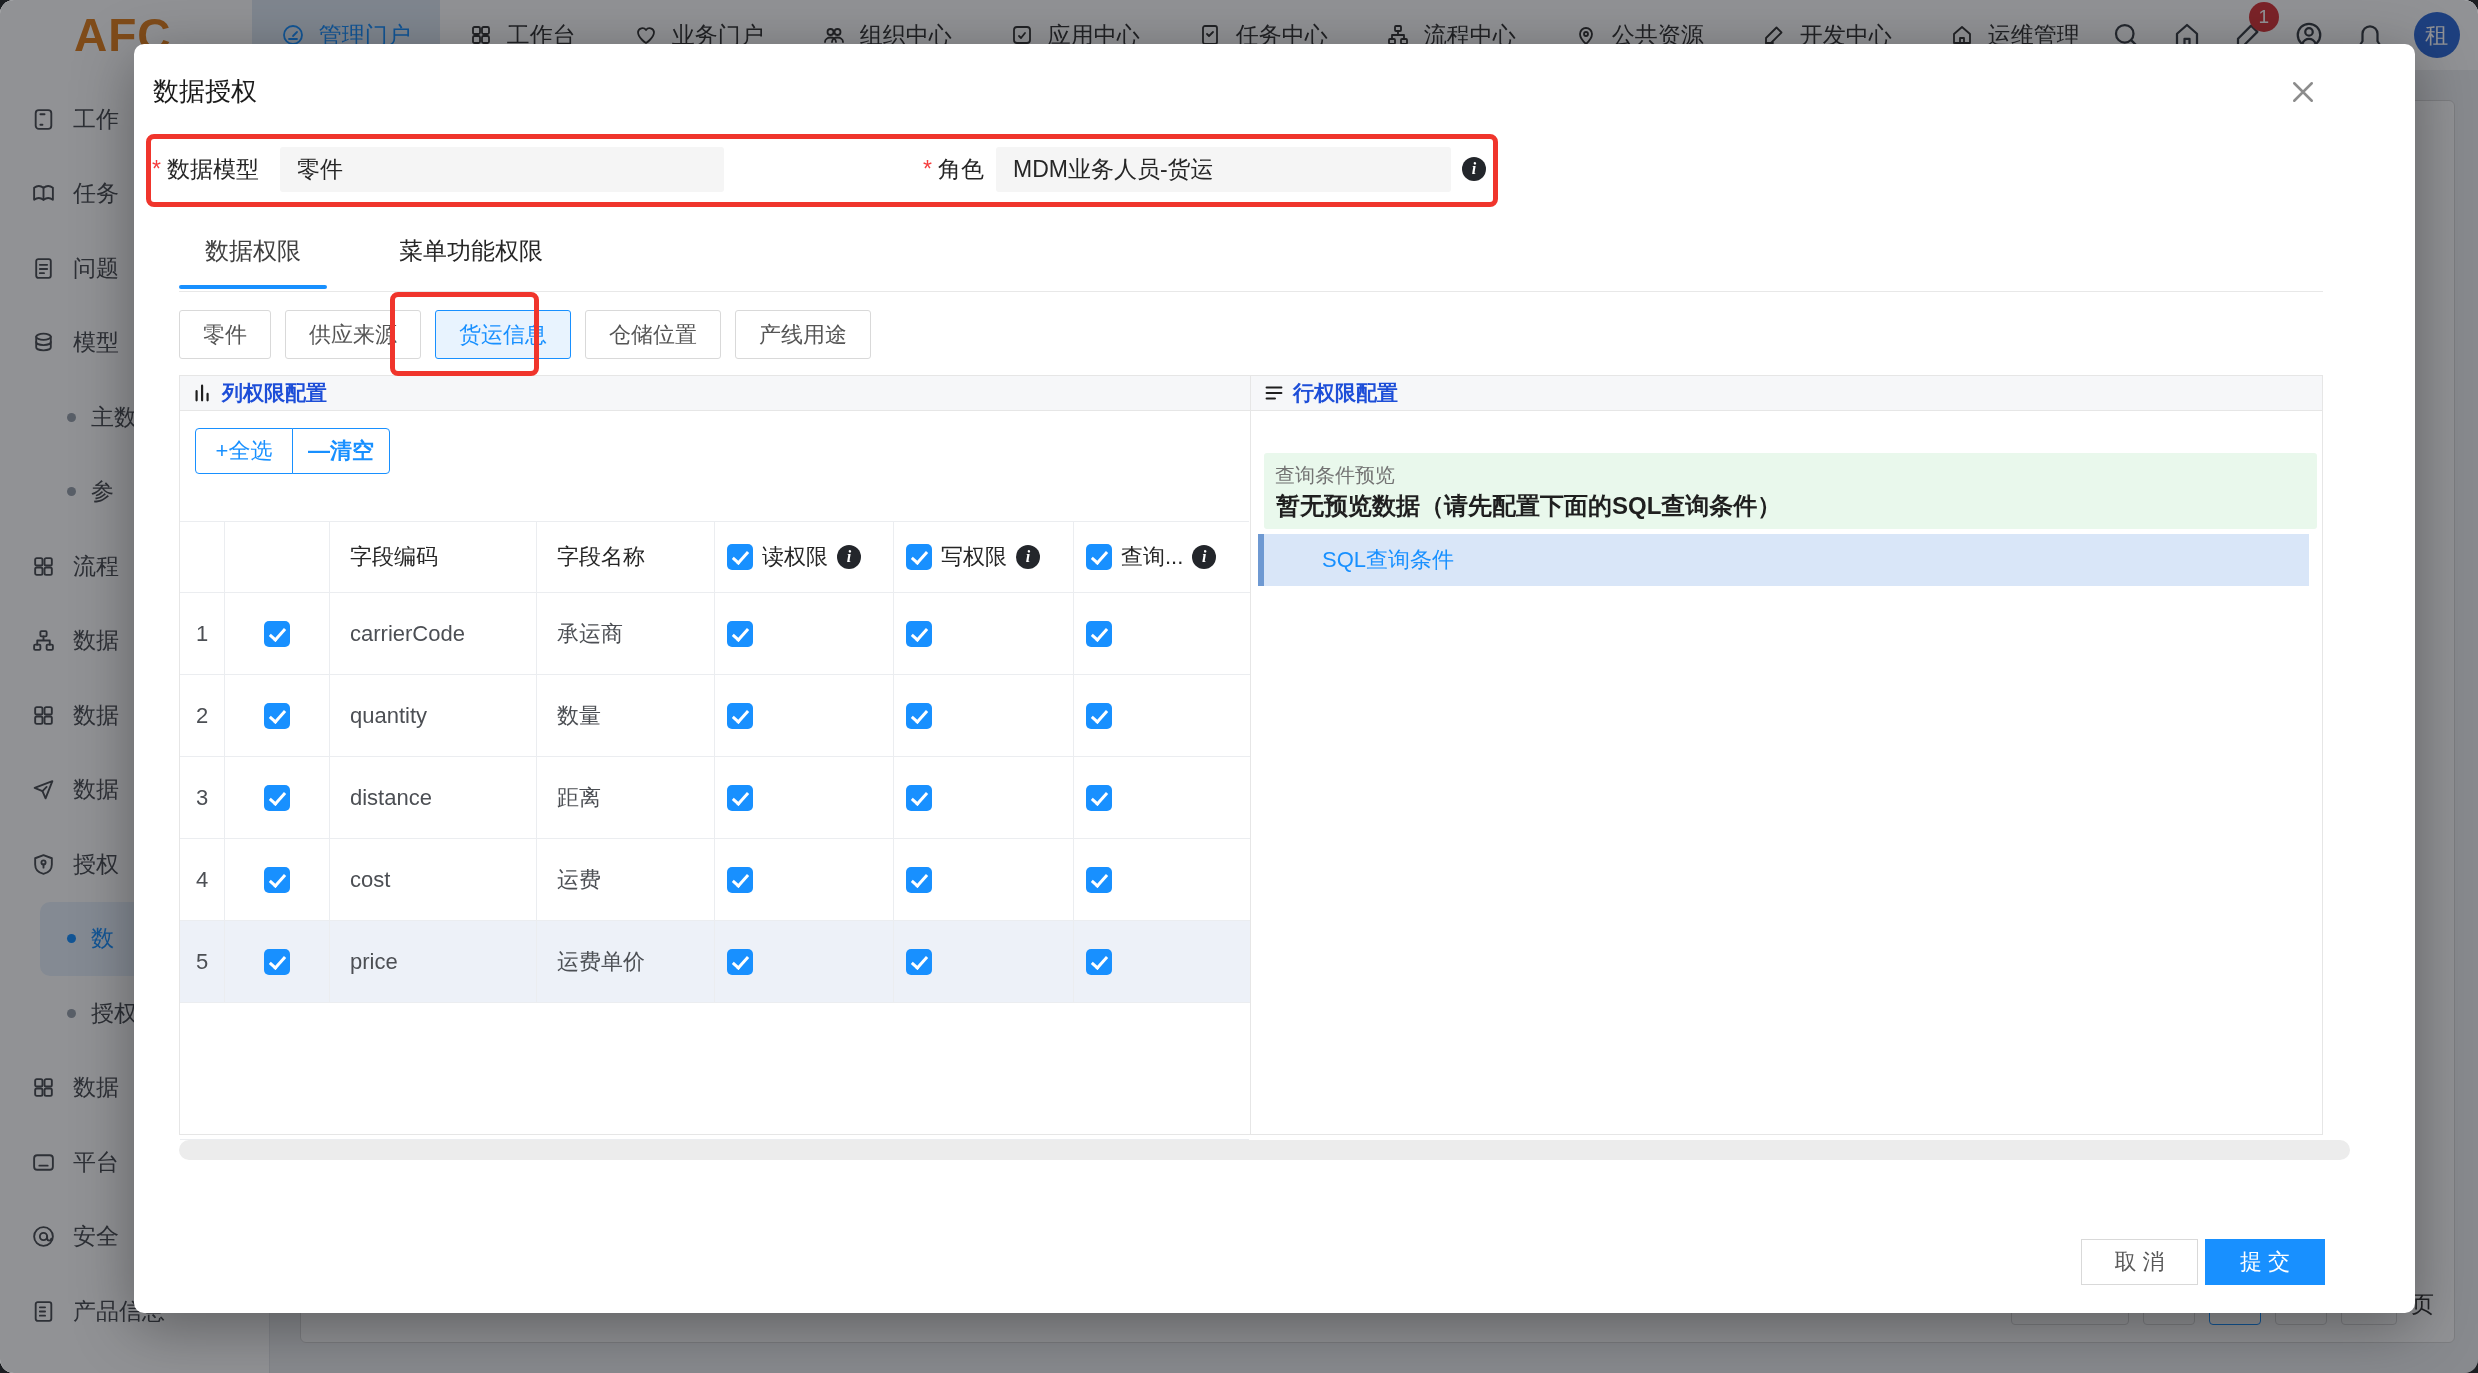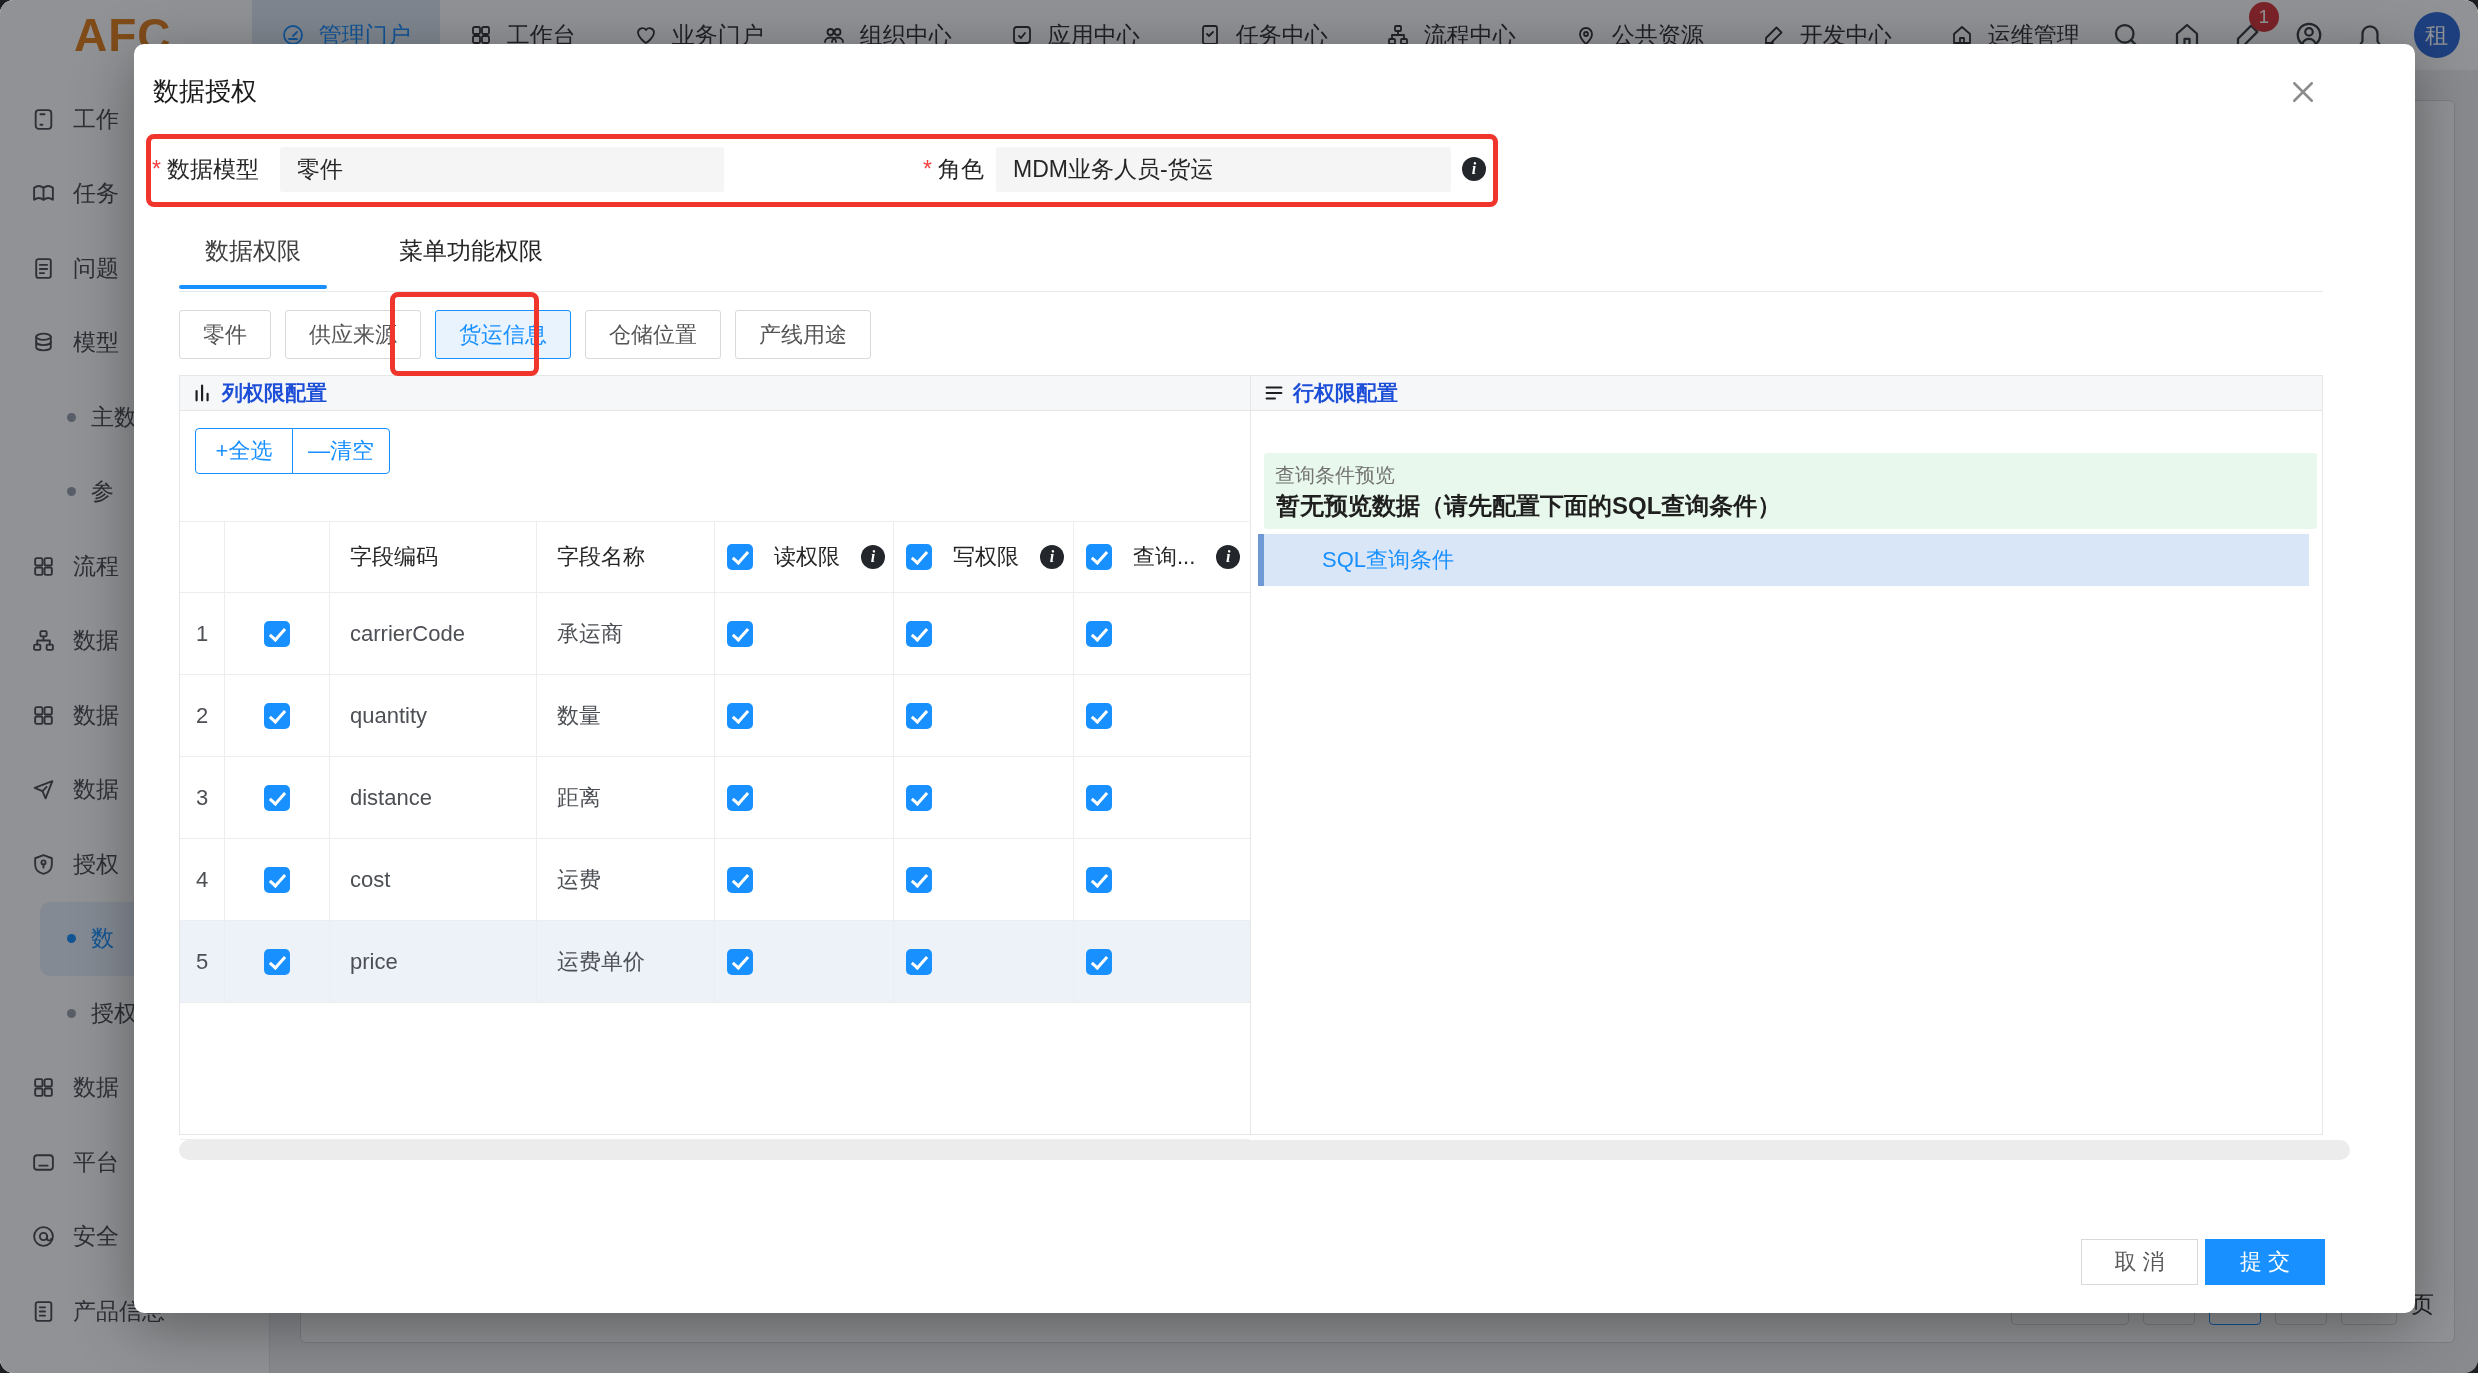--- a/index.html
+++ b/index.html
@@ -66,34 +66,34 @@
 
   .panels{position:absolute;left:45px;right:92px;top:331px;height:760px;border:1px solid #e6e6e6;display:flex;box-sizing:border-box;}
   .panel{position:relative;width:50%;box-sizing:border-box;}
   .panel.left{border-right:1px solid #e6e6e6;}
   .panel-h{height:34px;background:#f6f7f9;border-bottom:1px solid #e6e6e6;display:flex;align-items:center;gap:8px;padding-left:12px;font-size:21px;font-weight:700;color:#1d4ed8;}
   .panel-body{position:absolute;left:0;right:0;top:35px;bottom:0;}
 
   .btn-group{position:absolute;left:15px;top:17px;display:flex;}
   .bg-btn{height:46px;min-width:98px;padding:0 14px;background:#fff;border:1px solid #1890ff;color:#1890ff;font-size:22px;display:flex;align-items:center;justify-content:center;cursor:pointer;box-sizing:border-box;}
   .bg-btn:first-child{border-radius:4px 0 0 4px;}
-  .bg-btn:last-child{border-radius:0 4px 4px 0;margin-left:-1px;}
+  .bg-btn:last-child{border-radius:0 4px 4px 0;margin-left:-1px;font-weight:bold;}
 
   .tbl{position:absolute;left:0;right:1px;top:110px;}
   .tr{display:grid;grid-template-columns:45px 105px 207px 178px 179px 180px 176px;}
   .tr .td{border-right:1px solid #ebedf0;border-bottom:1px solid #ebedf0;display:flex;align-items:center;box-sizing:border-box;font-size:22px;color:#4c4f54;overflow:hidden;}
   .tr .td:last-child{border-right:none;}
   .tr.head{height:71px;border-top:1px solid #ebedf0;}
   .tr.head .td{color:#262626;font-weight:500;}
   .tr.row{height:82px;}
   .tr.row.hl .td{background:#edf1f8;}
   .c-idx{justify-content:center;}
   .c-cb{justify-content:center;}
   .c-txt{padding-left:20px;}
-  .c-perm{padding-left:12px;gap:21px;}
+  .c-perm{padding-left:12px;gap:9px;}
   .tbl-foot{position:absolute;left:0;right:1px;top:728px;height:30px;border-top:1px solid #ebedf0;}
 
   .cb{width:26px;height:26px;border-radius:5px;background:#1890ff;position:relative;flex:none;display:inline-block;cursor:pointer;}
   .cb::after{content:"";position:absolute;left:9px;top:4px;width:6px;height:13px;border:solid #fff;border-width:0 3px 3px 0;transform:rotate(42deg);}
 
   .preview-box{position:absolute;left:13px;top:42px;width:1053px;height:76px;background:#e9f8ec;border-radius:3px;}
   .preview-label{position:absolute;left:11px;top:9px;font-size:20px;color:#737373;}
   .preview-empty{position:absolute;left:12px;top:37px;font-size:24px;font-weight:700;color:#1f1f1f;}
   .sql-box{position:absolute;left:7px;top:123px;width:1051px;height:52px;background:#d9e6f8;border-left:6px solid #6e99d2;display:flex;align-items:center;padding-left:58px;font-size:22px;color:#1890ff;box-sizing:border-box;cursor:pointer;text-align:right;}
 

